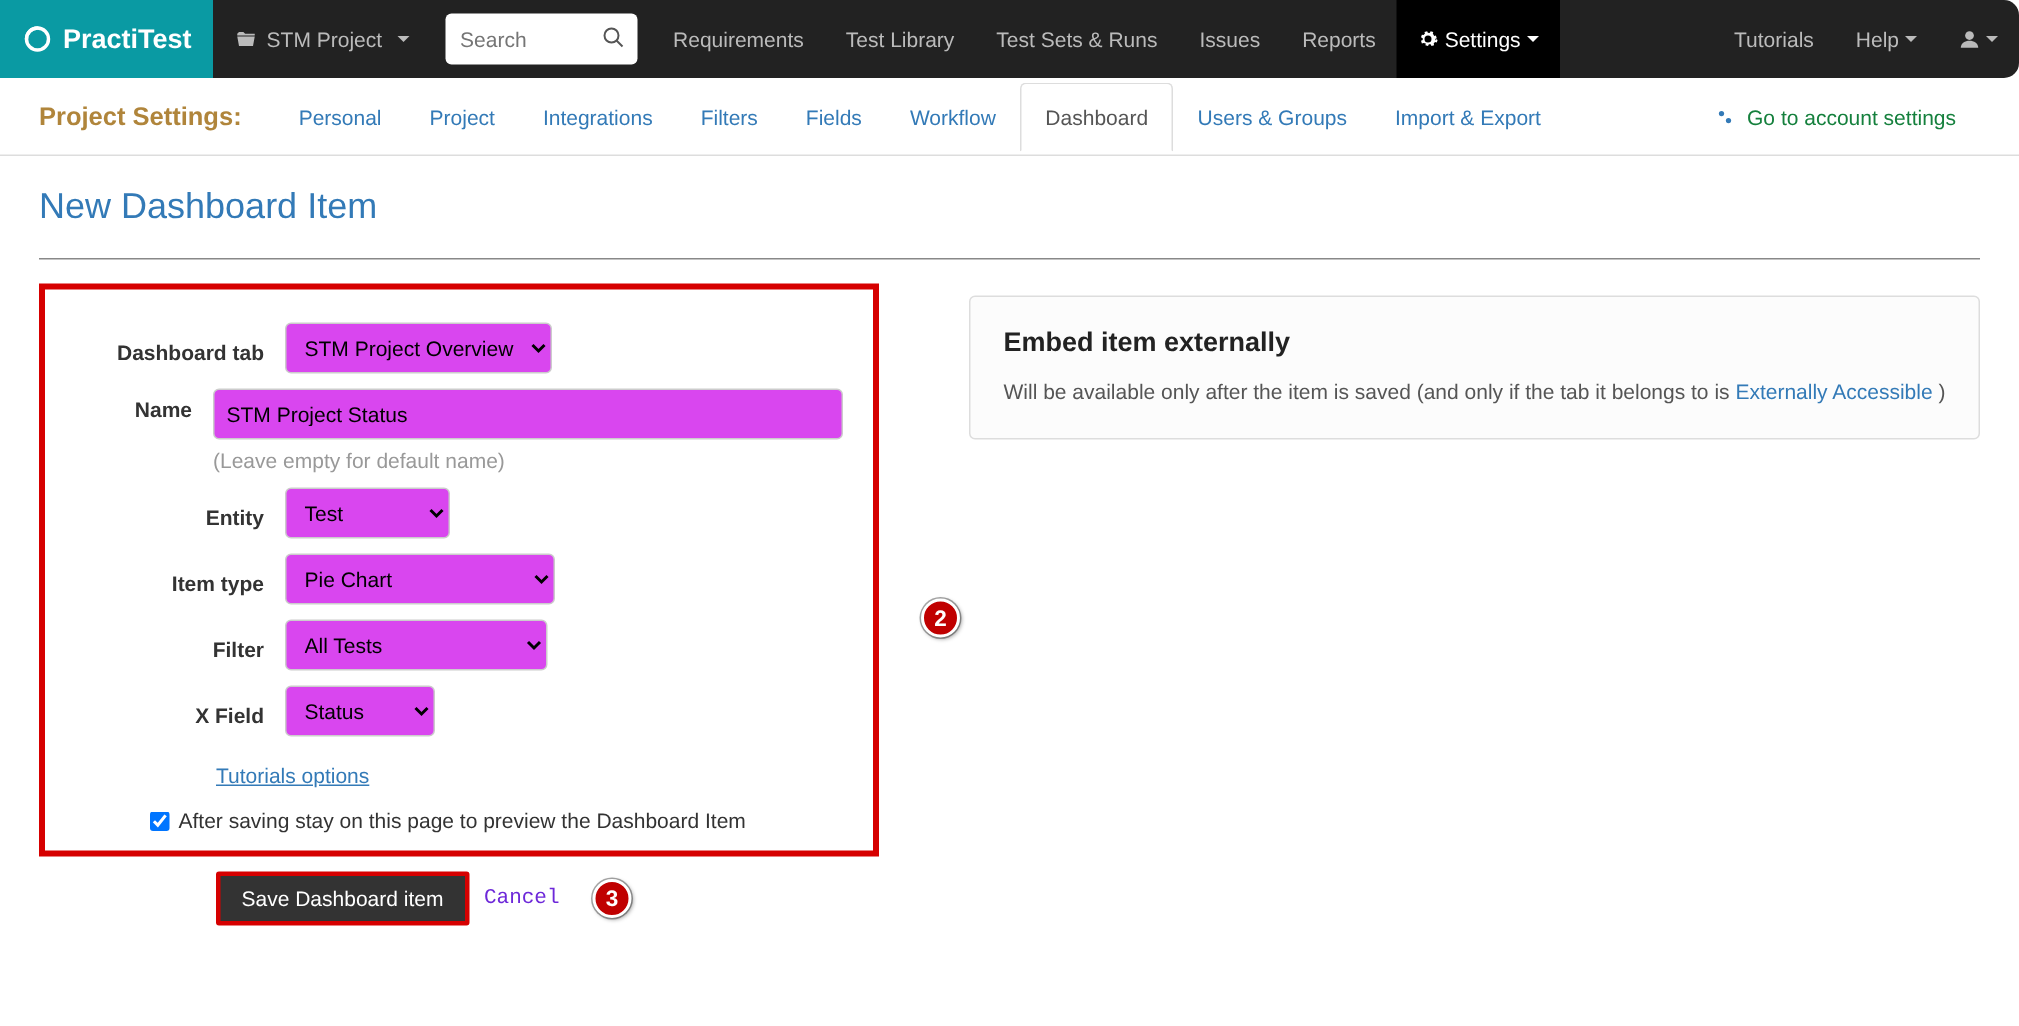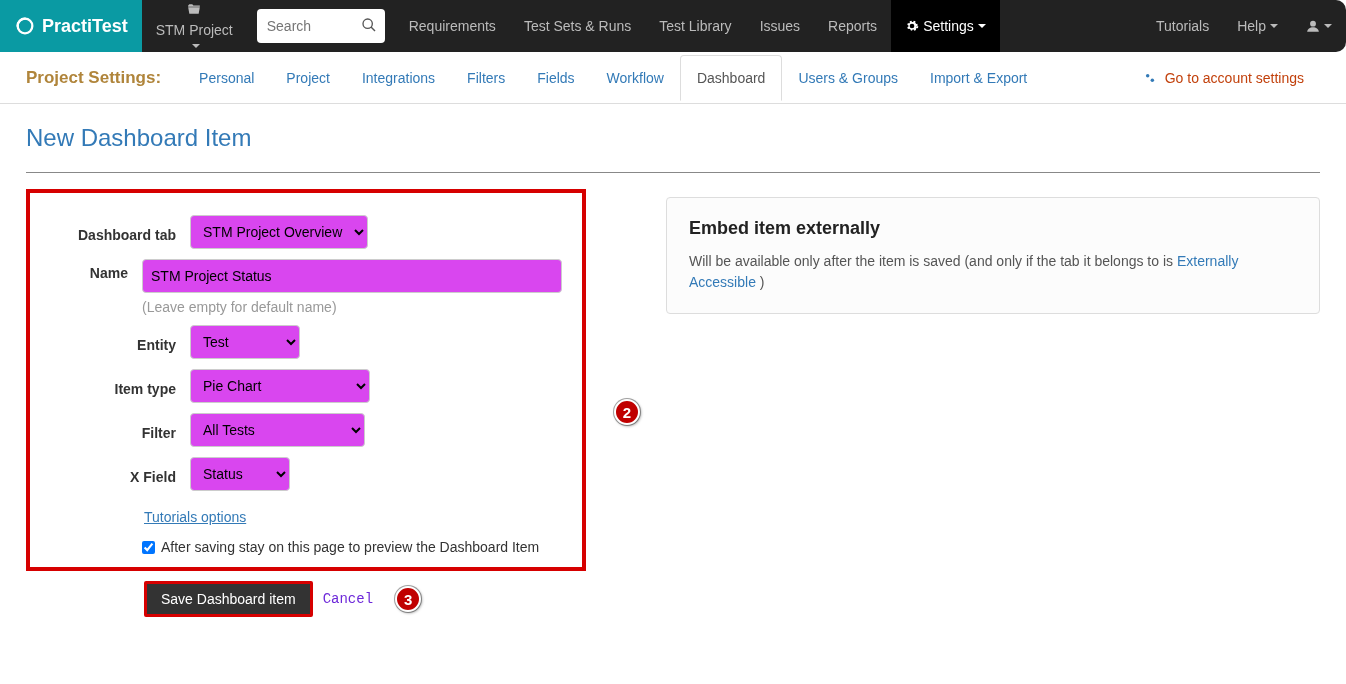--- a/index.html
+++ b/index.html
@@ -6,49 +6,49 @@
   body { font-family: "Helvetica Neue", Helvetica, Arial, sans-serif; font-size: 14px; color: #333; background: #fff; width: 1346px; }
   a { text-decoration: none; cursor: pointer; }
 
   
   .topnav { display: flex; align-items: center; background: #222; height: 52px; border-radius: 10px; }
   .logo { display: flex; align-items: center; background: #0a9aa3; color: #fff; font-weight: bold; font-size: 18px; height: 52px; padding: 0 14px; }
   .logo svg { margin-right: 6px; }
   .nav-item { color: #bbb; padding: 0 14px; height: 52px; display: flex; align-items: center; cursor: pointer; }
   .nav-item.active { background: #000; color: #fff; }
   .nav-sep { flex: 1; }
-  .project-dd { color: #bbb; display: flex; align-items: center; padding: 0 14px; height: 48px; cursor: pointer; gap: 6px; flex-direction: column; }
+  .project-dd { color: #bbb; display: flex; align-items: center; padding: 0 14px; height: 48px; cursor: pointer; gap: 6px; }
   .search-wrap { position: relative; margin: 0 10px; }
   .search-input { width: 128px; height: 34px; border: none; border-radius: 4px; padding: 6px 30px 6px 10px; font-size: 14px; }
   .search-icon { position: absolute; right: 8px; top: 8px; color: #555; }
   .caret { display: inline-block; width: 0; height: 0; margin-left: 4px; vertical-align: middle; border-top: 4px solid; border-right: 4px solid transparent; border-left: 4px solid transparent; }
   .gear { margin-right: 4px; }
 
   
   .subnav { display: flex; align-items: center; border-bottom: 1px solid #ddd; padding: 0 26px; height: 52px; }
   .subnav-title { color: #b0853b; font-weight: bold; font-size: 17px; margin-right: 22px; }
   .subnav a { color: #337ab7; padding: 14px 16px; }
   .subnav a.active { color: #555; background: #fff; border: 1px solid #ddd; border-bottom-color: #fff; border-radius: 4px 4px 0 0; margin-bottom: -1px; }
-  .subnav .right { margin-left: auto; color: #c2410c; display: flex; align-items: center; gap: 8px; }
+  .subnav .right { margin-left: auto; color: #15803d; display: flex; align-items: center; gap: 8px; }
 
   
   .page { padding: 20px 26px; }
   .page-title { color: #337ab7; font-size: 24px; font-weight: 400; padding-bottom: 20px; border-bottom: 1px solid #888; margin-bottom: 16px; }
 
-  .content { display: flex; gap: 80px; align-items: flex-start; position: relative; justify-content: flex-end; }
+  .content { display: flex; gap: 60px; align-items: flex-start; position: relative; justify-content: flex-end; }
 
   .form-wrap { border: 4px solid #d60000; padding: 12px 20px 12px 0; width: 560px; position: relative; }
   .form-row { display: flex; align-items: center; margin: 10px 0; }
   .form-row.top { align-items: flex-start; }
   .form-label { width: 160px; text-align: right; padding-right: 14px; color: #333; font-weight: 600; padding-top: 6px; }
   .form-ctrl select, .form-ctrl input[type=text] { border: 1px solid #ccc; border-radius: 4px; padding: 6px 8px; font-size: 14px; background: #d946ef; height: 34px; }
   .form-ctrl input[type=text] { width: 420px; }
   .hint { color: #999; font-size: 14px; margin-top: 6px; }
   .adv-link { color: #337ab7; text-decoration: underline; margin-left: 114px; display: inline-block; margin-top: 8px; }
-  .stay-row { margin-left: 112px; margin-top: 14px; display: flex; align-items: center; gap: 6px; }
+  .stay-row { margin-left: 70px; margin-top: 14px; display: flex; align-items: center; gap: 6px; }
 
   .actions { display: flex; align-items: center; gap: 10px; margin-top: 10px; margin-left: 118px; }
   .btn-save { background: #333; color: #fff; border: 3px solid #d60000; padding: 7px 14px; font-size: 14px; cursor: pointer; border-radius: 2px; }
   .cancel-link { color: #6d28d9; font-family: Liberation Mono, monospace; }
 
   .badge { width: 26px; height: 26px; border-radius: 50%; background: #c00000; color: #fff; display: flex; align-items: center; justify-content: center; font-weight: bold; border: 2px solid #fff; box-shadow: 1px 1px 3px rgba(0,0,0,0.4), 0 0 0 1px #aaa; font-size: 15px; }
   .badge-2 { position: absolute; left: 588px; top: 210px; }
   .badge-3 { margin-left: 12px; }
 
   .panel { border: 1px solid #ddd; border-radius: 4px; padding: 20px 22px; width: 712px; background: #fcfcfc; margin-top: 8px; }
@@ -77,22 +77,22 @@
   <div class="search-wrap">
     <input class="search-input" type="text" placeholder="Search" style="">
     <span class="search-icon">
       <svg width="16" height="16" viewBox="0 0 24 24" fill="none" stroke="#555" stroke-width="2">
           <circle cx="10" cy="10" r="7"></circle>
           <line x1="21" y1="21" x2="15" y2="15"></line>
         </svg>
     </span>
   </div>
   <a class="nav-item">Requirements</a>
+  <a class="nav-item">Test Library</a>
   <a class="nav-item">Test Sets &amp; Runs</a>
-  <a class="nav-item">Test Library</a>
   <a class="nav-item">Issues</a>
   <a class="nav-item">Reports</a>
   <a class="nav-item active">
     <svg class="gear" width="14" height="14" viewBox="0 0 24 24" fill="#fff">
         <path d="M12 8a4 4 0 100 8 4 4 0 000-8zm9 4l2 1-1 3-2-.5a8 8 0 01-1.5 1.5l.5 2-3 1-1-2a8 8 0 01-2 0l-1 2-3-1 .5-2A8 8 0 017 16.5L5 17l-1-3 2-1a8 8 0 010-2l-2-1 1-3 2 .5A8 8 0 018.5 6L8 4l3-1 1 2a8 8 0 012 0l1-2 3 1-.5 2A8 8 0 0119 8.5l2-.5 1 3-2 1a8 8 0 010 2z"></path>
       </svg>
     <span>Settings</span>
     <span class="caret"></span>
   </a>
   <div class="nav-sep"></div>

